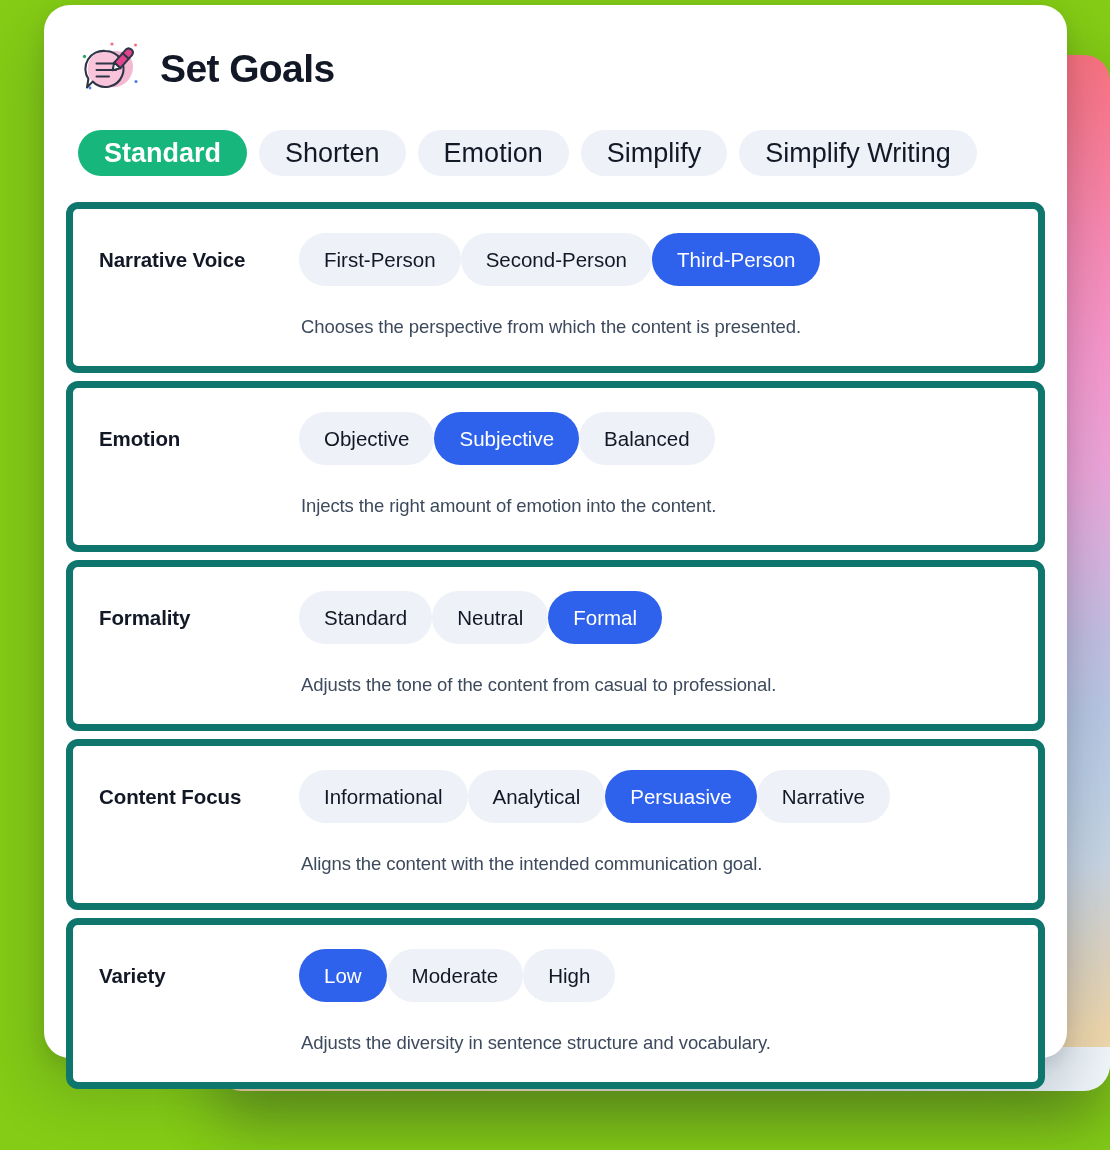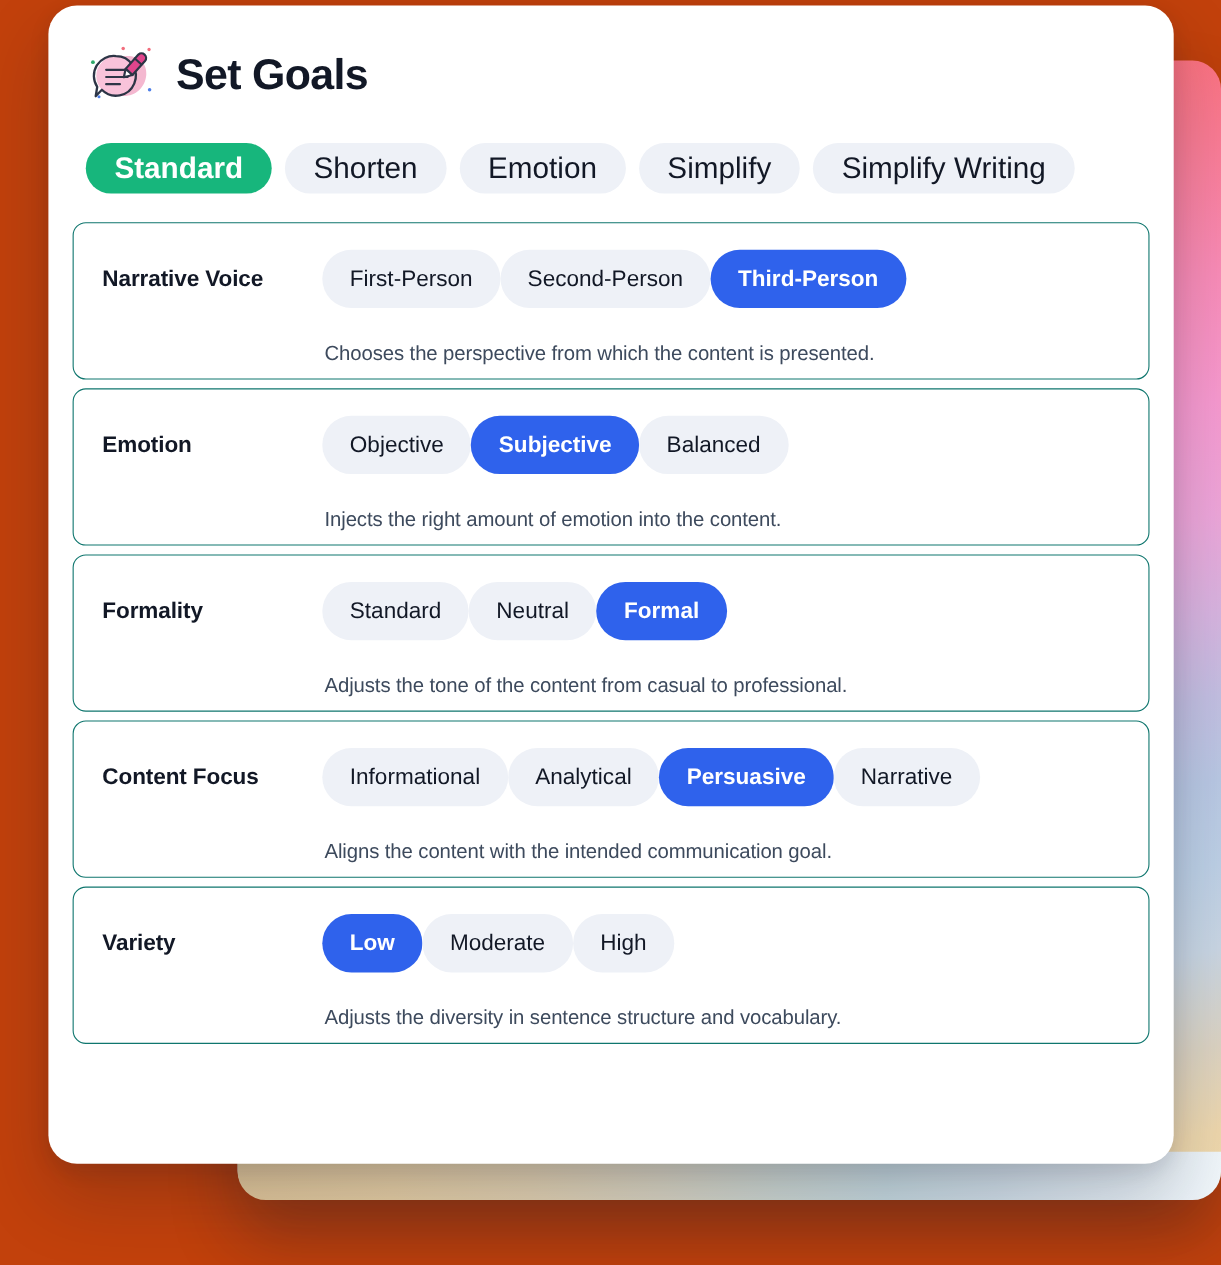--- a/index.html
+++ b/index.html
@@ -9,21 +9,21 @@
     height: 1150px;
     background: #ffffff;
     font-family: "Liberation Sans", sans-serif;
     overflow: hidden;
   }
 
   #stage {
     position: relative;
     width: 1110px;
     height: 1150px;
-    background: #c2410c;
+    background: #84cc16;
   }
 
   
   .bg-gradient {
     position: absolute;
     left: 216px;
     top: 55px;
     width: 894px;
     height: 1035px;
     border-radius: 26px;
@@ -138,23 +138,23 @@
     white-space: nowrap;
     font-family: "Liberation Sans", sans-serif;
     cursor: pointer;
   }
   .tab.active { background: #17b67c; color: #ffffff; font-weight: 600; }
 
   
   .cards { margin-top: 26px; display: flex; flex-direction: column; gap: 8px; }
 
   .card {
-    border: 1px solid #0f766e;
+    border: 7px solid #0f766e;
     border-radius: 12px;
-    padding: 24px 26px 12px 26px;
+    padding: 24px 26px 28px 26px;
     background: #ffffff;
   }
   .card-row { display: flex; align-items: center; }
   .card-label {
     width: 200px;
     flex: 0 0 200px;
     font-size: 20.5px;
     font-weight: 700;
     color: #121826;
     letter-spacing: -0.1px;
@@ -169,21 +169,21 @@
     font-size: 20.5px;
     font-weight: 400;
     display: flex;
     align-items: center;
     justify-content: center;
     border: none;
     white-space: nowrap;
     font-family: "Liberation Sans", sans-serif;
     cursor: pointer;
   }
-  .option.selected { background: #2f62ec; color: #ffffff; font-weight: 700; }
+  .option.selected { background: #2f62ec; color: #ffffff; font-weight: 400; }
 
   .card-desc {
     margin-top: 30px;
     margin-left: 202px;
     font-size: 18.5px;
     color: #3d4a5d;
     letter-spacing: -0.1px;
   }
 </style>
 </head>

